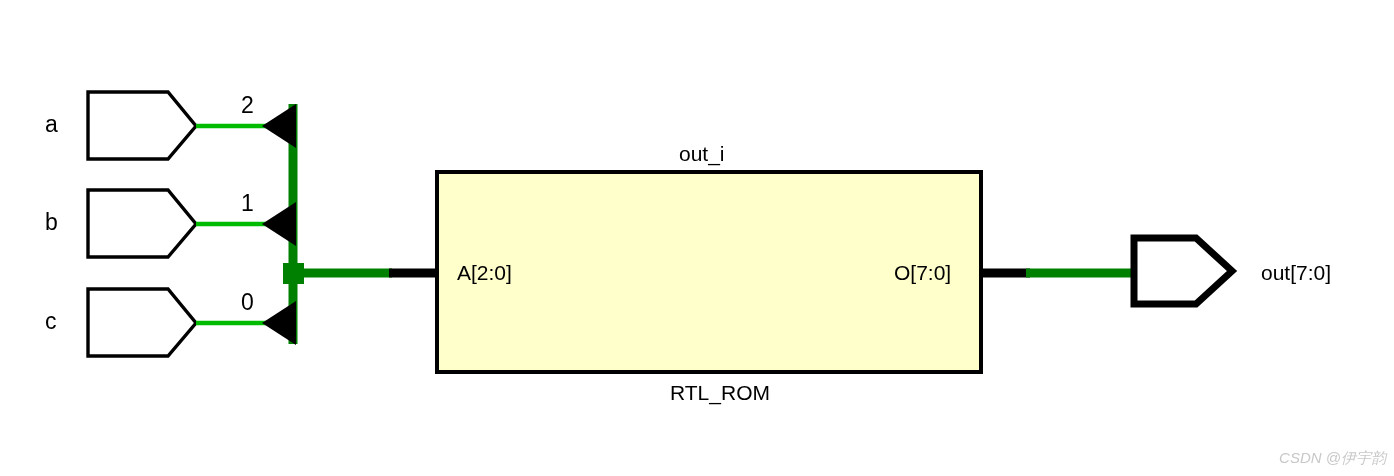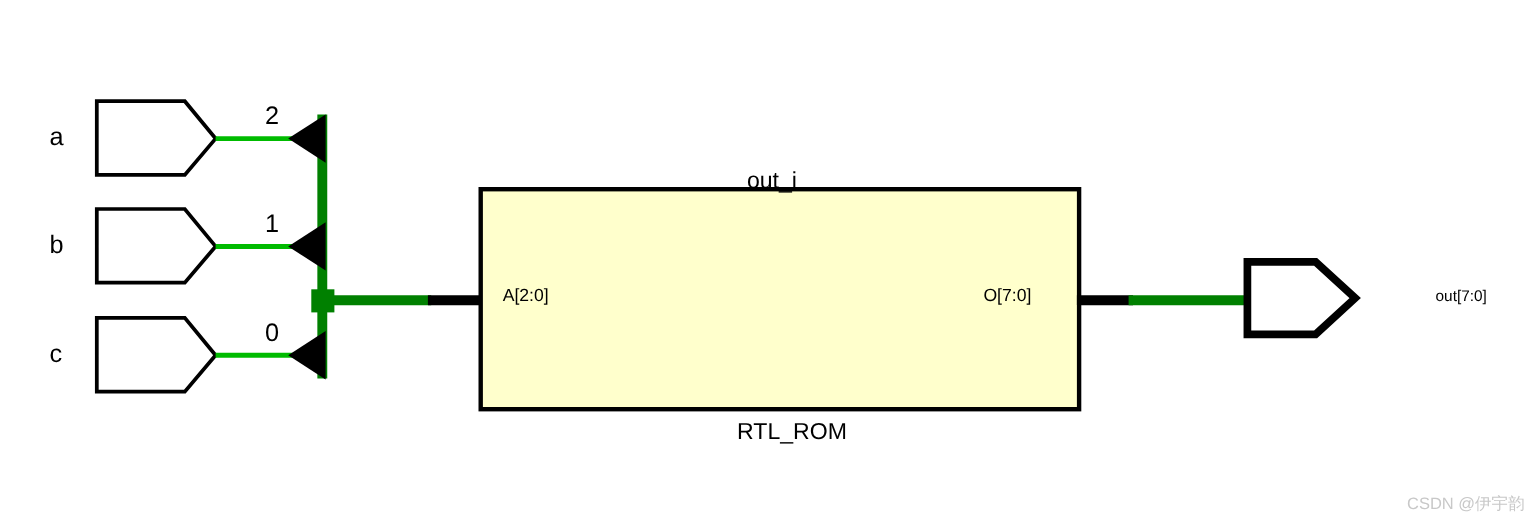--- a/index.html
+++ b/index.html
@@ -37,34 +37,34 @@
   .bit-index {
     font-size: 23px;
   }
   .inst-name {
     font-size: 21px;
   }
   .cell-type {
     font-size: 21px;
   }
   .pin-name {
-    font-size: 16px;
+    font-size: 21px;
   }
   .out-name {
-    font-size: 14px;
-    margin-left: 44px;
+    font-size: 21px;
   }
   .watermark {
     position: absolute;
     right: 8px;
     bottom: 8px;
     font-size: 15px;
     color: #c8c8c8;
     font-family: "Liberation Sans", sans-serif;
     white-space: nowrap;
+    font-style: italic;
   }
 </style>
 </head>
 <body>
 
 <div id="schematic-root">
 
   <svg id="schematic-svg" viewBox="0 0 1394 476">
 
     <polygon points="88,92 168,92 196,126 168,159 88,159" fill="#ffffff" stroke="#000000" stroke-width="3.4"></polygon>
@@ -96,21 +96,21 @@
   </svg>
 
   <div class="lbl port-name" style="left:45px; top:113px;">a</div>
   <div class="lbl port-name" style="left:45px; top:211px;">b</div>
   <div class="lbl port-name" style="left:45px; top:310px;">c</div>
 
   <div class="lbl bit-index" style="left:241px; top:94px;">2</div>
   <div class="lbl bit-index" style="left:241px; top:192px;">1</div>
   <div class="lbl bit-index" style="left:241px; top:291px;">0</div>
 
-  <div class="lbl inst-name" style="left:679px; top:154px;">out_i</div>
+  <div class="lbl inst-name" style="left:679px; top:143px;">out_i</div>
 
   <div class="lbl pin-name" style="left:457px; top:262px;">A[2:0]</div>
   <div class="lbl pin-name" style="left:894px; top:262px;text-align:right;">O[7:0]</div>
 
   <div class="lbl cell-type" style="left:670px; top:382px;">RTL_ROM</div>
 
   <div class="lbl out-name" style="left:1261px; top:262px;">out[7:0]</div>
 
   <div class="watermark">CSDN @伊宇韵</div>
 

